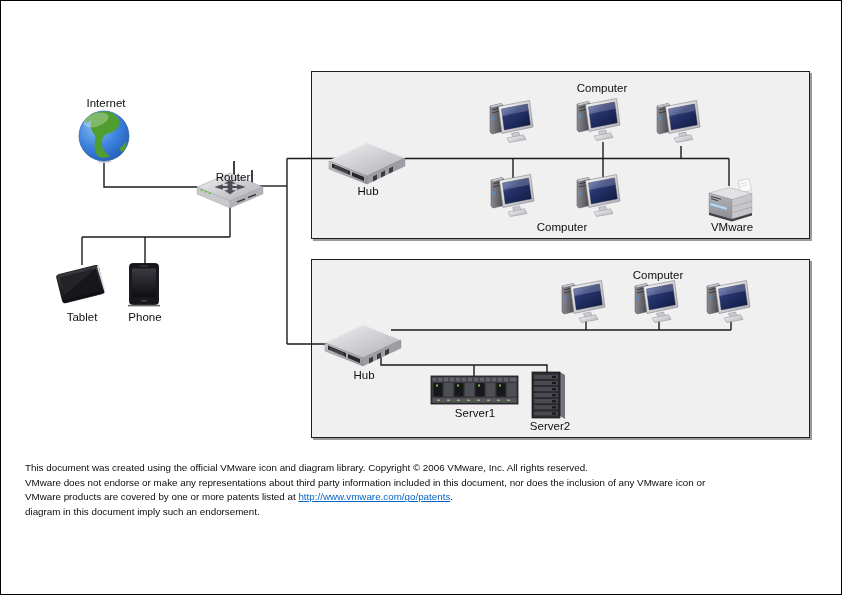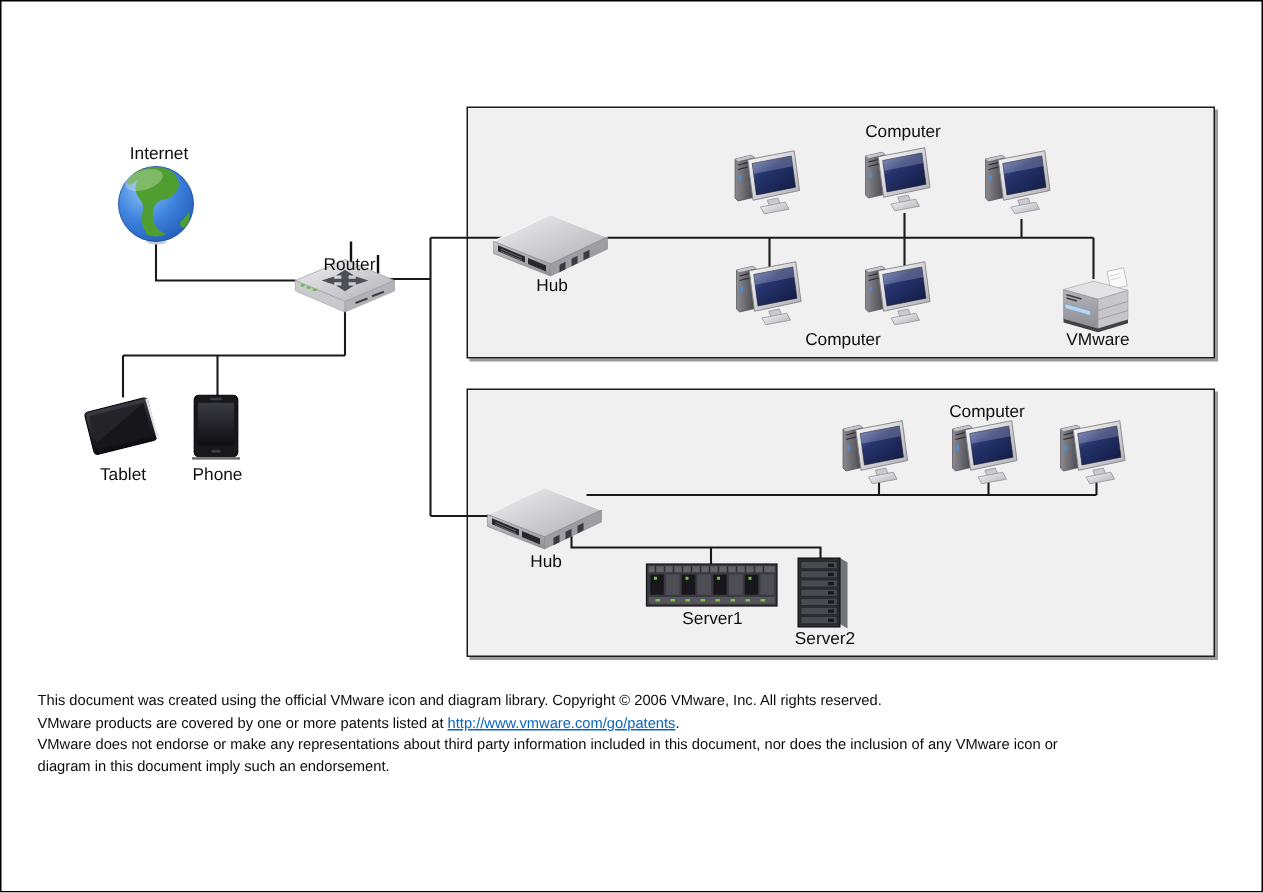--- a/index.html
+++ b/index.html
@@ -238,20 +238,20 @@
   <div class="label" style="left:561px; top:220px;">Computer</div>
   <div class="label" style="left:731px; top:220px;">VMware</div>
 
   <div class="label" style="left:363px; top:368px;">Hub</div>
   <div class="label" style="left:657px; top:268px;">Computer</div>
   <div class="label" style="left:474px; top:406px;">Server1</div>
   <div class="label" style="left:549px; top:419px;">Server2</div>
 
   <div class="footer">
     <div>This document was created using the official VMware icon and diagram library.  Copyright © 2006 VMware, Inc. All rights reserved.</div>
+    <div>VMware does not endorse or make any representations about  third party information included in this document, nor does the inclusion of any VMware icon or</div>
     <div>
       <span>VMware products are covered by one or more patents listed at </span><a>http://www.vmware.com/go/patents</a><span>.</span>
     </div>
-    <div>VMware does not endorse or make any representations about  third party information included in this document, nor does the inclusion of any VMware icon or</div>
     <div>diagram in this document imply such an endorsement.</div>
   </div>
 
 </div>
 
 </body></html>

